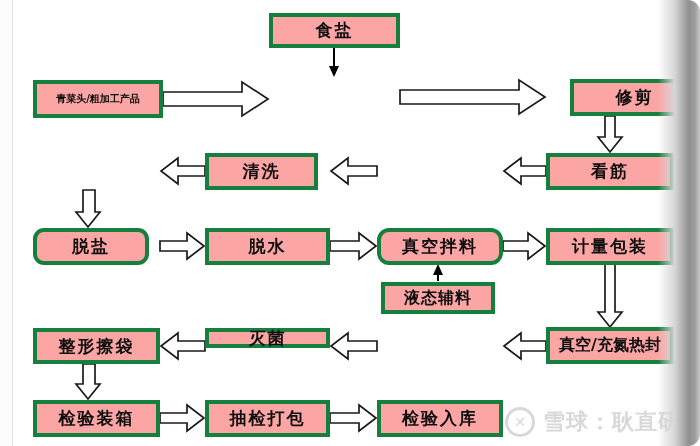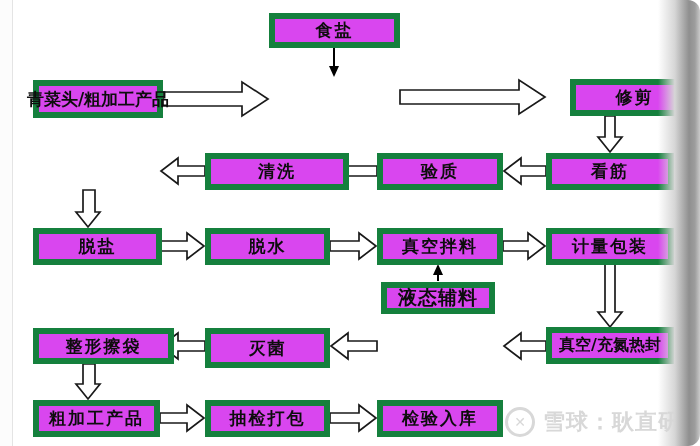--- a/index.html
+++ b/index.html
@@ -14,27 +14,27 @@
   .edge-right{
     position:absolute;right:0;top:0;width:42px;height:446px;
     background:linear-gradient(90deg, rgba(255,255,255,0) 0%, #d6d6d6 40%, #8f8f8f 74%, #9d9d9d 88%, #c9c9c9 100%);
     border-radius:0 12px 12px 0;
   }
   svg.arrows{position:absolute;left:0;top:0;}
   svg.arrows polygon.hollow{fill:#ffffff;stroke:#1a1a1a;stroke-width:1.7;stroke-linejoin:miter;}
   svg.arrows polygon.solid{fill:#000000;stroke:none;}
   svg.arrows line{stroke:#000000;stroke-width:2;}
   .node{
-    position:absolute;box-sizing:border-box;background:#d946ef;border:6px solid #15803d;
+    position:absolute;box-sizing:border-box;background:#fca5a5;border:4px solid #15803d;
     display:flex;align-items:center;justify-content:center;
     font-weight:bold;color:#0d0d0d;font-size:17px;letter-spacing:2px;white-space:nowrap;
   }
-  .node.sm{font-size:17px;letter-spacing:0;}
+  .node.sm{font-size:10px;letter-spacing:0;}
   .node.md{font-size:16px;letter-spacing:0;}
-  .node.aux{font-size:19px;letter-spacing:1px;}
+  .node.aux{font-size:16px;letter-spacing:1px;}
   .watermark{
     position:absolute;left:505px;top:406px;height:32px;
     display:flex;align-items:center;gap:8px;color:#d8d8d8;
     text-shadow:1px 1px 0 rgba(255,255,255,0.9);
   }
   .wm-logo{
     width:24px;height:24px;border:3px solid #d8d8d8;border-radius:50%;
     display:flex;align-items:center;justify-content:center;
     font-size:14px;font-weight:bold;line-height:1;
   }
@@ -75,36 +75,35 @@
     <polygon class="hollow" points="83,190 83,212 76,212 88,227 100,212 95,212 95,190"></polygon>
     <polygon class="hollow" points="605,264 605,312 598,312 610,327 622,312 615,312 615,264"></polygon>
     <polygon class="hollow" points="83,364 83,384 76,384 88,399 100,384 95,384 95,364"></polygon>
   </svg>
 
   <div class="node" style="left:269px;top:13px;width:131px;height:35px;">食盐</div>
 
   <div class="node sm" style="left:33px;top:80px;width:130px;height:38px;">青菜头/粗加工产品</div>
   <div class="node" style="left:546px;top:79px;width:129px;height:37px;margin-left:24px;">修剪</div>
 
-  <div class="node" style="left:205px;top:153px;width:144px;height:37px;">清洗</div>
-  <div class="node" style="left:377px;top:153px;width:126px;height:37px;">验质</div>
+  <div class="node" style="left:205px;top:153px;width:113px;height:37px;">清洗</div>
   <div class="node" style="left:546px;top:153px;width:128px;height:37px;">看筋</div>
 
-  <div class="node" style="left:33px;top:228px;width:129px;height:37px;">脱盐</div>
+  <div class="node" style="left:33px;top:228px;width:116px;height:37px;border-radius:11px;">脱盐</div>
   <div class="node" style="left:205px;top:228px;width:125px;height:37px;">脱水</div>
-  <div class="node" style="left:377px;top:228px;width:126px;height:37px;">真空拌料</div>
+  <div class="node" style="left:377px;top:228px;width:126px;height:37px;border-radius:12px;">真空拌料</div>
   <div class="node" style="left:546px;top:228px;width:128px;height:37px;">计量包装</div>
 
   <div class="node aux" style="left:381px;top:282px;width:114px;height:32px;">液态辅料</div>
 
-  <div class="node" style="left:33px;top:328px;width:141px;height:36px;">整形擦袋</div>
-  <div class="node" style="left:205px;top:328px;width:125px;height:40px;">灭菌</div>
+  <div class="node" style="left:33px;top:328px;width:127px;height:36px;">整形擦袋</div>
+  <div class="node" style="left:205px;top:328px;width:125px;height:20px;">灭菌</div>
   <div class="node md" style="left:546px;top:327px;width:128px;height:37px;">真空/充氮热封</div>
 
-  <div class="node" style="left:33px;top:400px;width:127px;height:37px;">粗加工产品</div>
+  <div class="node" style="left:33px;top:400px;width:127px;height:37px;">检验装箱</div>
   <div class="node" style="left:205px;top:400px;width:125px;height:37px;">抽检打包</div>
   <div class="node" style="left:377px;top:400px;width:126px;height:37px;">检验入库</div>
 
   <div class="watermark">
     <span class="wm-logo">
         <span>✕</span>
       </span>
     <span class="wm-text">雪球：耿直研究</span>
   </div>
 

